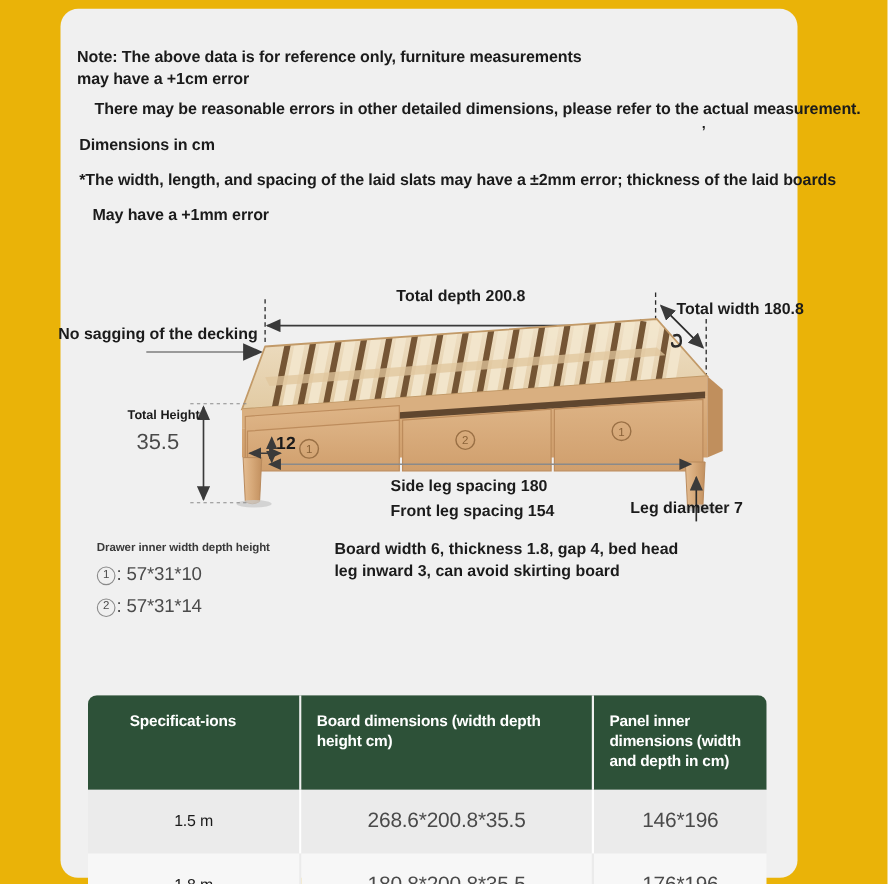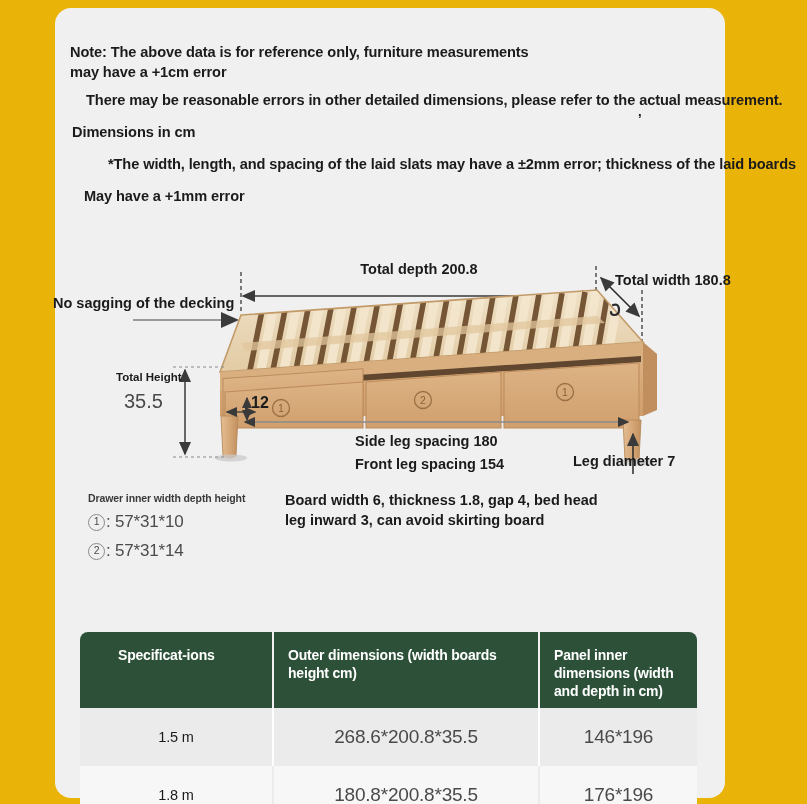--- a/index.html
+++ b/index.html
@@ -39,21 +39,21 @@
   .note-line {
     font-size: 14.6px;
     font-weight: 600;
     line-height: 20px;
     letter-spacing: -0.1px;
     white-space: pre-line;
   }
   .note-1 { position: absolute; left: 0;  top: 0px;  width: 520px; }
   .note-2 { position: absolute; left: 16px; top: 48px; width: 735px; }
   .note-3 { position: absolute; left: 2px; top: 80px; }
-  .note-4 { position: absolute; left: 14px; top: 112px; width: 712px; text-align: right; }
+  .note-4 { position: absolute; left: 2px; top: 112px; width: 712px; }
   .note-5 { position: absolute; left: 14px; top: 144px; text-align: right; }
   .stray-comma {
     position: absolute;
     left: 568px; top: 62px;
     font-size: 13px; font-weight: 700; color: #1b1b1b;
   }
 
   
   #diagram {
     position: absolute;
@@ -74,21 +74,21 @@
     letter-spacing: -0.2px;
   }
   .drawer-row-1 { left: 88px; top: 512px; }
   .drawer-row-2 { left: 88px; top: 513px; margin-top: 28px; }
   .drawer-note {
     left: 86px; top: 558px;
     font-size: 14.5px; font-weight: 700; color: #1b1b1b;
     line-height: 19px; width: 240px;
   }
   .board-note {
-    left: 285px; top: 490px;
+    left: 304px; top: 490px;
     font-size: 14.5px; font-weight: 700; color: #1b1b1b;
     line-height: 20px; width: 320px;
   }
   .circled {
     display:inline-block;
     border: 1.3px solid #8a8a8a;
     border-radius: 50%;
     width: 15px; height: 15px;
     line-height: 13px;
     text-align: center;
@@ -108,21 +108,21 @@
     border-radius: 8px;
     overflow: hidden;
     box-shadow: 0 0 0 0 transparent;
   }
   #spec-table th {
     background: #2d5138;
     color: #ffffff;
     font-size: 14px;
     font-weight: 700;
     text-align: left;
-    padding: 14px 12px 8px 14px;
+    padding: 14px 12px 18px 14px;
     line-height: 18px;
     vertical-align: top;
     letter-spacing: -0.2px;
     border-right: 2px solid #f0f0f0;
   }
   #spec-table th:last-child { border-right: none; }
   #spec-table th.col-spec { padding-left: 38px; }
   #spec-table td {
     font-size: 19px;
     color: #4a4a4a;
@@ -333,21 +333,21 @@
     <span class="circled">2</span><span>:  57*31*14</span>
   </div>
 
 
   <div class="spec-block board-note">Board width 6, thickness 1.8, gap 4, bed head leg inward 3, can avoid skirting board</div>
 
   <table id="spec-table">
     <thead>
       <tr>
         <th class="col-spec" style="width:142px">Specificat-ions</th>
-        <th style="width:238px">Outer dimensions (width boards height cm)</th>
+        <th style="width:238px">Board dimensions (width depth height cm)</th>
         <th>Panel inner dimensions (width and depth in cm)</th>
       </tr>
     </thead>
     <tbody>
       <tr class="row-a">
         <td class="col-spec">1.5 m</td>
         <td>268.6*200.8*35.5</td>
         <td>146*196</td>
       </tr>
       <tr class="row-b">

